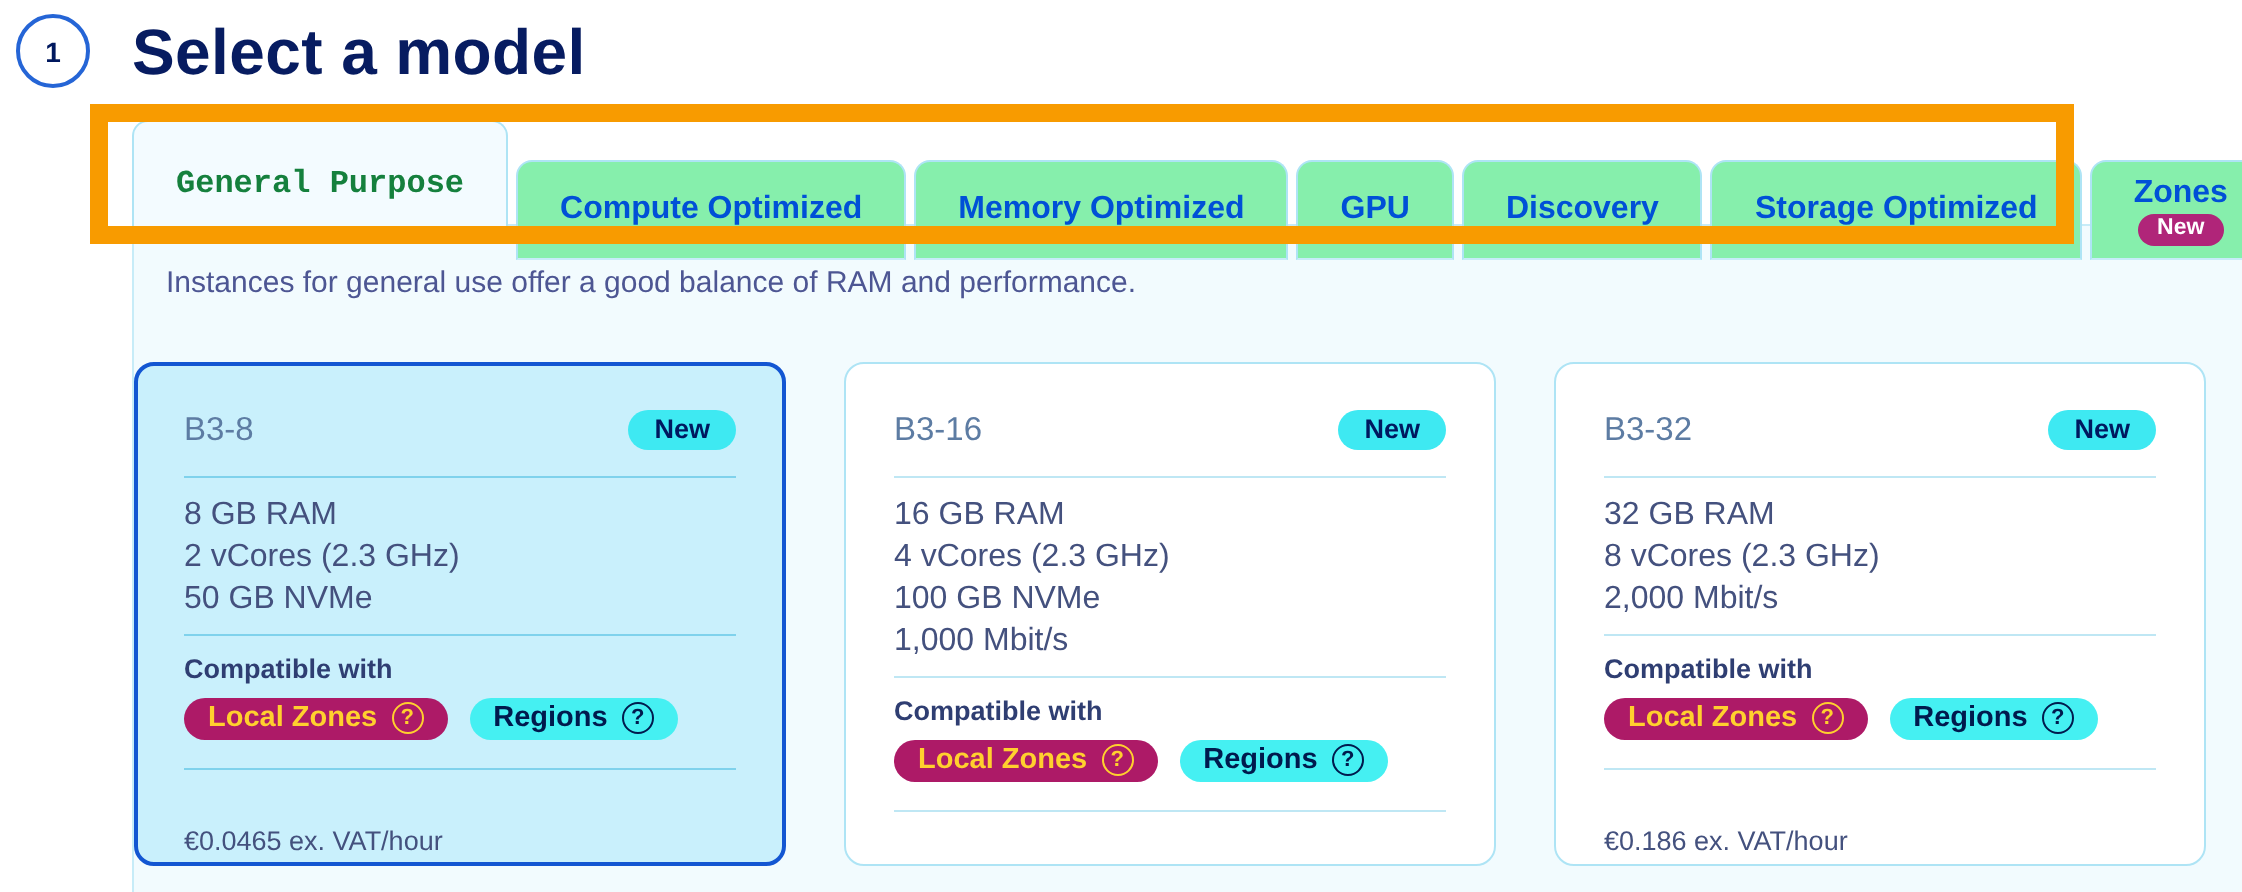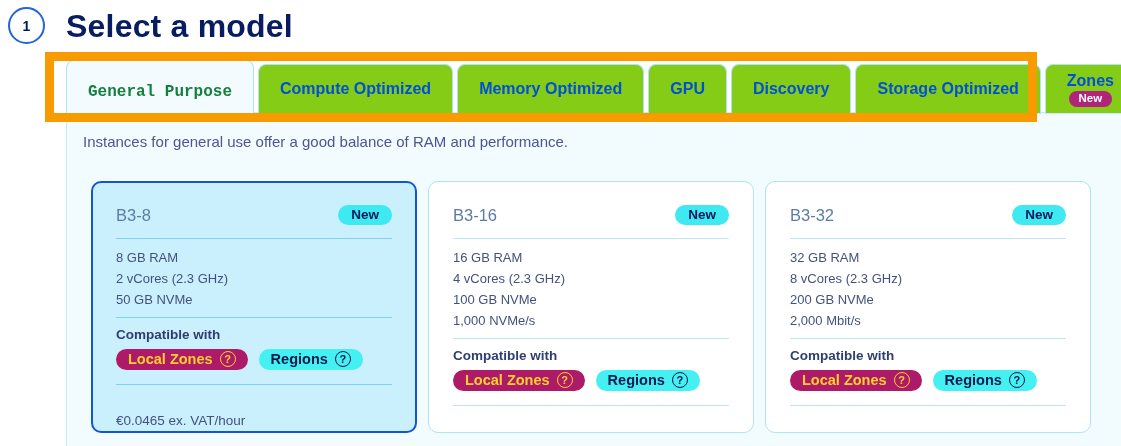--- a/index.html
+++ b/index.html
@@ -38,22 +38,22 @@
     position: absolute; left: 16px; top: 20px;
     font-size: 15px; color: #4d5693;
   }
 
   
   .tabs {
     position: absolute; left: 66px; top: 60px; height: 62px;
     display: flex; align-items: flex-start; z-index: 2;
   }
   .tab {
-    margin-top: 4px; height: 50px;
-    background: #84cc16;
+    margin-top: 20px; height: 50px;
+    background: #86efac;
     border: 1px solid #aee4f5; border-bottom: 1px solid #c7ecf8;
     border-radius: 8px 8px 0 0;
     margin-right: 4px;
     padding: 0 21px;
     display: flex; flex-direction: column; align-items: center; justify-content: center;
     font-size: 16px; font-weight: bold; color: #0050d7;
     cursor: pointer; white-space: nowrap;
   }
   .tab.active {
     margin-top: 0; height: 62px;
@@ -72,22 +72,22 @@
   
   .highlight-box {
     position: absolute; left: 45px; top: 52px;
     width: 992px; height: 70px;
     border: 9px solid #f89b00;
     z-index: 10; pointer-events: none;
   }
 
   
   .cards {
-    position: absolute; left: 24px; top: 68px;
-    display: flex; gap: 11px;
+    position: absolute; left: 0; top: 68px;
+    display: flex; gap: 29px;
   }
   .card {
     width: 326px; height: 252px;
     background: #ffffff;
     border: 1px solid #aee4f5;
     border-radius: 10px;
     padding: 21px 24px 0 24px;
     overflow: hidden; cursor: pointer;
   }
   .card.selected {
@@ -98,21 +98,21 @@
   .card-head { display: flex; align-items: center; justify-content: space-between; height: 24px; }
   .card-title { font-size: 16.5px; color: #5d7ca3; }
   .new-badge {
     background: #3ee9f2; color: #00185e;
     font-weight: bold; font-size: 13.5px;
     padding: 2px 13px 3px; border-radius: 12px;
   }
   .card hr { border: none; border-top: 1px solid #bfe7f4; }
   .card.selected hr { border-top-color: #7fd2ec; }
   .div1 { margin-top: 11px; }
-  .specs { margin-top: 8px; font-size: 13px; line-height: 21px; color: #44517e; }
+  .specs { margin-top: 8px; font-size: 16px; line-height: 21px; color: #44517e; }
   .div2 { margin-top: 7px; }
   .compat-label { margin-top: 9px; font-size: 13.5px; font-weight: bold; color: #2f3e72; }
   .badge-row { margin-top: 7px; display: flex; gap: 11px; align-items: center; }
   .pill {
     display: inline-flex; align-items: center; gap: 7px;
     font-size: 14.5px; font-weight: bold;
     padding: 2px 12px 3px; border-radius: 13px;
   }
   .pill.magenta { background: #ad1a67; color: #ffd02e; }
   .pill.cyan    { background: #45f0f2; color: #001a4d; }
@@ -166,21 +166,21 @@
       <div class="card">
         <div class="card-head">
           <span class="card-title">B3-16</span>
           <span class="new-badge">New</span>
         </div>
         <hr class="div1">
         <div class="specs">
           <div>16 GB RAM</div>
           <div>4 vCores (2.3 GHz)</div>
           <div>100 GB NVMe</div>
-          <div>1,000 NVMe/s</div>
+          <div>1,000 Mbit/s</div>
         </div>
         <hr class="div2">
         <div class="compat-label">Compatible with</div>
         <div class="badge-row">
           <span class="pill magenta">
             <span>Local Zones</span>
             <span class="qmark">?</span>
           </span>
           <span class="pill cyan">
             <span>Regions</span>
@@ -191,21 +191,20 @@
       </div>
       <div class="card">
         <div class="card-head">
           <span class="card-title">B3-32</span>
           <span class="new-badge">New</span>
         </div>
         <hr class="div1">
         <div class="specs">
           <div>32 GB RAM</div>
           <div>8 vCores (2.3 GHz)</div>
-          <div>200 GB NVMe</div>
           <div>2,000 Mbit/s</div>
         </div>
         <hr class="div2">
         <div class="compat-label">Compatible with</div>
         <div class="badge-row">
           <span class="pill magenta">
             <span>Local Zones</span>
             <span class="qmark">?</span>
           </span>
           <span class="pill cyan">

